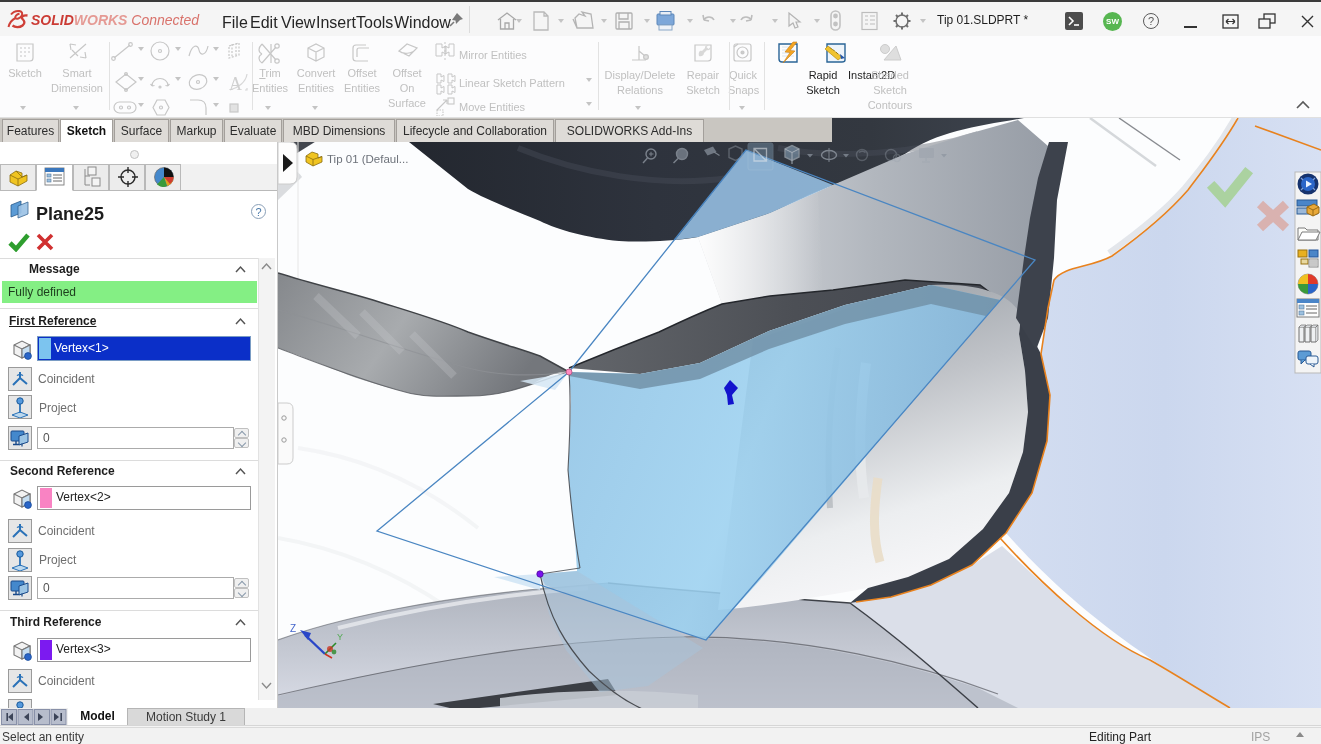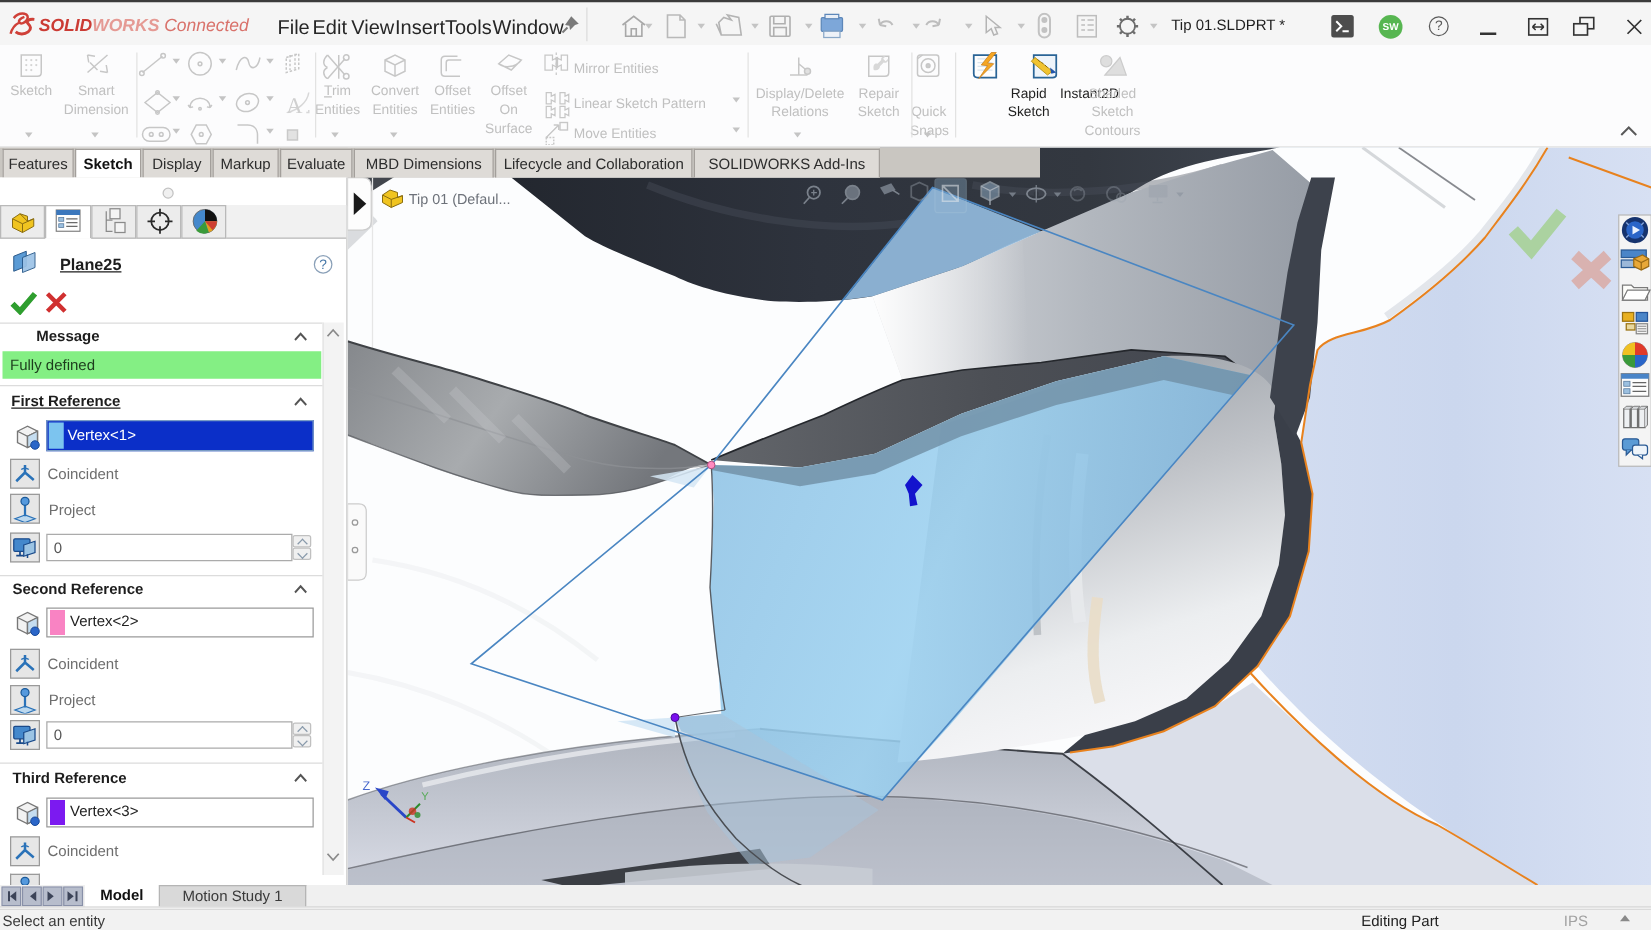--- a/index.html
+++ b/index.html
@@ -260,21 +260,21 @@
   <div class="rlbl" style="left:47px;top:30px;width:60px;">Smart Dimension</div>
   <div class="rlbl" style="left:247px;top:30px;width:46px;"><u>T</u>rim Entities</div>
   <div class="rlbl" style="left:293px;top:30px;width:46px;">Convert Entities</div>
   <div class="rlbl" style="left:339px;top:30px;width:46px;">Offset Entities</div>
   <div class="rlbl" style="left:385px;top:30px;width:44px;">Offset On Surface</div>
   <div class="rlbl" style="left:459px;top:12px;width:110px;text-align:left;">Mirror Entities</div>
   <div class="rlbl" style="left:459px;top:40px;width:130px;text-align:left;">Linear Sketch Pattern</div>
   <div class="rlbl" style="left:459px;top:64px;width:110px;text-align:left;">Move Entities</div>
   <div class="rlbl" style="left:602px;top:32px;width:76px;">Display/Delete Relations</div>
   <div class="rlbl" style="left:680px;top:32px;width:46px;">Repair Sketch</div>
-  <div class="rlbl" style="left:728px;top:32px;width:30px;margin-top:15px;">Quick Snaps</div>
+  <div class="rlbl" style="left:728px;top:32px;width:30px;">Quick Snaps</div>
   <div class="rlbl on" style="left:764px;top:32px;width:46px;">Rapid Sketch</div>
   <div class="rlbl on" style="left:812px;top:32px;width:46px;">Instant2D</div>
   <div class="rlbl" style="left:867px;top:32px;width:46px;">Shaded Sketch Contours</div>
   <div class="rsep" style="left:109px;"></div>
   <div class="rsep" style="left:252px;"></div>
   <div class="rsep" style="left:598px;"></div>
   <div class="rsep" style="left:729px;"></div>
   <div class="rsep" style="left:764px;"></div>
   <div class="dd" style="left:20px;top:70px;"></div>
   <div class="dd" style="left:73px;top:70px;"></div>
@@ -559,21 +559,21 @@
     <rect x="1" y="2" width="13" height="9" rx="2" fill="#5b9bd5" stroke="#2a5a94"></rect>
     <path d="M4 11 l0 4 l4 -4" fill="#5b9bd5" stroke="#2a5a94"></path>
     <rect x="9" y="7" width="12" height="8" rx="2" fill="#eef4fa" stroke="#2a5a94"></rect>
     <path d="M17 15 l0 3 l-4 -3" fill="#eef4fa" stroke="#2a5a94"></path>
   </g>
 </g>
 </svg></div>
 <div class="abs" id="tabbar">
   <div class="ctab" style="left:2px;width:57px;">Features</div>
   <div class="ctab active" style="left:60px;width:53px;">Sketch</div>
-  <div class="ctab" style="left:114px;width:55px;">Display</div>
+  <div class="ctab" style="left:114px;width:55px;">Surface</div>
   <div class="ctab" style="left:170px;width:53px;">Markup</div>
   <div class="ctab" style="left:224px;width:58px;">Evaluate</div>
   <div class="ctab" style="left:283px;width:112px;">MBD Dimensions</div>
   <div class="ctab" style="left:396px;width:158px;">Lifecycle and Collaboration</div>
   <div class="ctab" style="left:555px;width:149px;">SOLIDWORKS Add-Ins</div>
 </div>
 <div class="abs" id="panel">
   <div class="abs" style="left:130px;top:8px;width:7px;height:7px;border:1px solid #c2c2c2;border-radius:50%;background:#f0f0f0;"></div>
 
   <div class="abs" style="left:0;top:22px;width:277px;height:27px;background:#f1f1f1;border-bottom:1px solid #b9b9b9;box-sizing:border-box;"></div>
@@ -614,21 +614,21 @@
       <path d="M10 10 L19.5 10 A9.5 9.5 0 0 1 13 19 Z" fill="#e0a020"></path>
       <path d="M10 10 L13 19 A9.5 9.5 0 0 1 3 17.5 Z" fill="#3a9a3a"></path>
       <path d="M10 10 L16 17 A9.5 9.5 0 0 0 19.5 10 Z" fill="#cc3333" opacity=".9"></path>
     </g>
   </svg>
 
   <svg class="abs" style="left:10px;top:58px;" width="20" height="19" viewBox="0 0 20 19">
     <path d="M1 5 L11 1 L11 13 L1 17 Z" fill="#5b9bd5" stroke="#2a5a8a" stroke-width=".8"></path>
     <path d="M8 6 L18 2 L18 14 L8 18 Z" fill="#9dc3e6" stroke="#2a5a8a" stroke-width=".8" opacity=".92"></path>
   </svg>
-  <div class="abs ghdr" style="left:48px;top:62px;font-size:13px;text-decoration:underline;">Plane25</div>
+  <div class="abs ghdr" style="left:36px;top:62px;font-size:18px;">Plane25</div>
   <div class="abs" style="left:251px;top:62px;width:15px;height:15px;border:1.4px solid #8aa0b8;border-radius:50%;color:#4a7aaa;font-size:11px;text-align:center;line-height:14px;box-sizing:border-box;">?</div>
   <svg class="abs" style="left:8px;top:90px;" width="50" height="20" viewBox="0 0 50 20">
     <path d="M2 11 L8 17 L20 3" stroke="#2e9e2e" stroke-width="4.6" fill="none"></path>
     <path d="M30 3 L44 17 M44 3 L30 17" stroke="#d03030" stroke-width="3.6" fill="none"></path>
   </svg>
   <div class="abs" style="left:0;top:116px;width:258px;height:1px;background:#dcdcdc;"></div>
 
   <div class="abs" style="left:258px;top:116px;width:17px;height:442px;background:#f3f3f3;border-left:1px solid #e2e2e2;box-sizing:border-box;"></div>
   <svg class="abs" style="left:260px;top:120px;" width="13" height="10" viewBox="0 0 13 10">
       <path d="M2 7 L6.5 2 L11 7" stroke="#8a8a8a" stroke-width="1.4" fill="none"></path>

